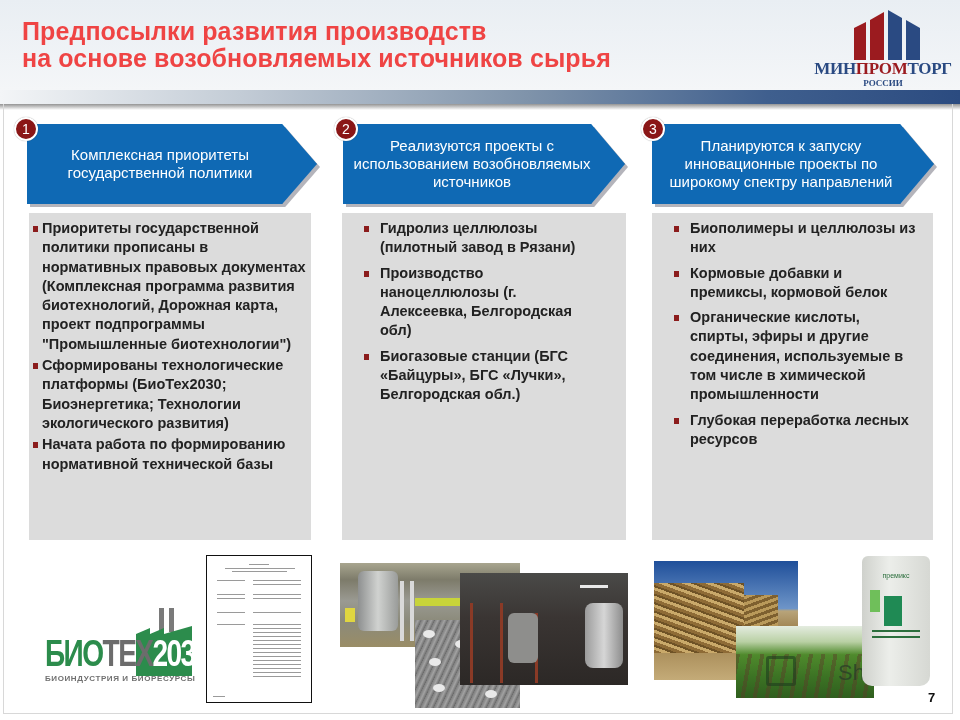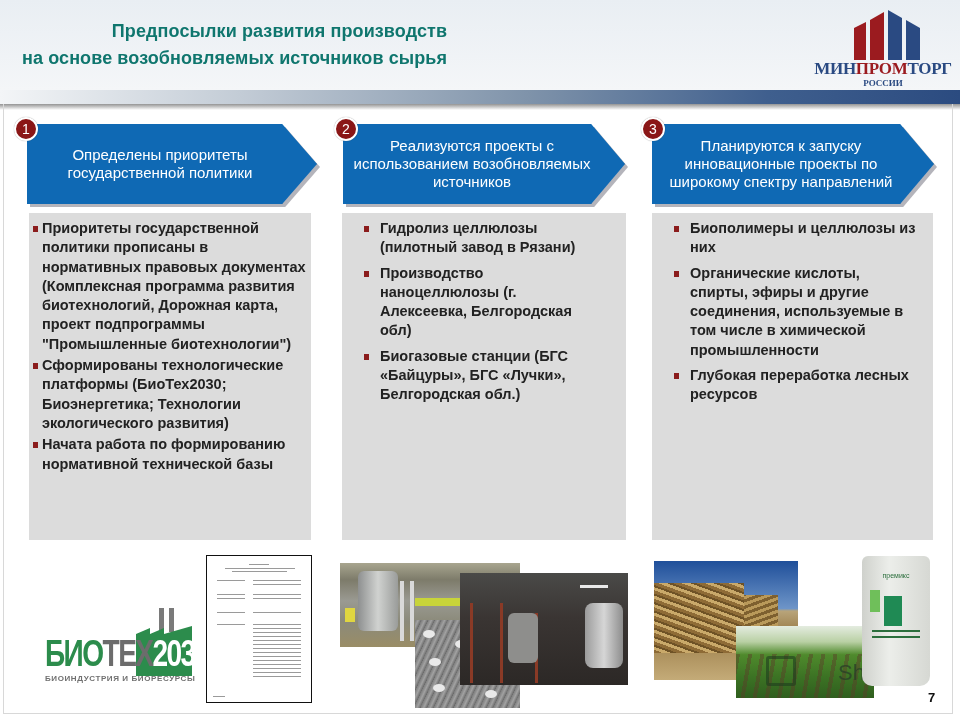--- a/index.html
+++ b/index.html
@@ -8,23 +8,22 @@
     background: #ffffff;
     font-family: "Liberation Sans", "DejaVu Sans", sans-serif;
     position: relative;
   }
   .header {
     position: absolute; left: 0; top: 0; width: 960px; height: 90px;
     background: linear-gradient(180deg, #e9eef3 0%, #f4f6f8 100%);
   }
   .title {
     position: absolute; left: 22px; top: 18px;
-    color: #0f766e; font-weight: bold; font-size: 18px; line-height: 27px;
+    color: #ef4444; font-weight: bold; font-size: 25px; line-height: 27px;
     letter-spacing: 0.1px;
-    text-align: right;
   }
   .band {
     position: absolute; left: 0; top: 90px; width: 960px; height: 14px;
     background: linear-gradient(90deg, #f3f5f7 0%, #c3ccd6 25%, #7f93aa 55%, #3f5f8e 80%, #2b4b80 100%);
   }
   .band-shadow {
     position: absolute; left: 0; top: 104px; width: 960px; height: 6px;
     background: linear-gradient(180deg, rgba(60,60,60,0.55) 0%, rgba(255,255,255,0) 100%);
   }
   .frame {
@@ -118,21 +117,21 @@
   <div class="word"><span>МИН</span><span class="mid">ПРОМ</span><span>ТОРГ</span></div>
   <div class="sub">РОССИИ</div>
 </div>
 
 <div class="band"></div>
 <div class="band-shadow"></div>
 <div class="frame"></div>
 
 <div class="arrow-shadow" style="left:30px; top:127px; width:290px;"></div>
 <div class="arrow" style="left:27px; top:124px; width:290px;">
-  <span>Определены приоритеты государственной политики</span>
+  <span>Комплексная приоритеты государственной политики</span>
 </div>
 <div class="badge" style="left:14px; top:117px;">1</div>
 
 <div class="arrow-shadow" style="left:346px; top:127px; width:282px;"></div>
 <div class="arrow" style="left:343px; top:124px; width:282px;">
   <span>Реализуются проекты с использованием возобновляемых источников</span>
 </div>
 <div class="badge" style="left:334px; top:117px;">2</div>
 
 <div class="arrow-shadow" style="left:655px; top:127px; width:282px;"></div>
@@ -153,21 +152,21 @@
   <ul>
     <li><span class="bullet"></span><span>Гидролиз целлюлозы (пилотный завод в Рязани)</span></li>
     <li><span class="bullet"></span><span>Производство наноцеллюлозы (г. Алексеевка, Белгородская обл)</span></li>
     <li><span class="bullet"></span><span>Биогазовые станции (БГС «Байцуры», БГС «Лучки», Белгородская обл.)</span></li>
   </ul>
 </div>
 
 <div class="panel p3" style="left:652px; width:281px; padding-right:14px;">
   <ul>
     <li><span class="bullet"></span><span>Биополимеры и целлюлозы из них</span></li>
-    <li><span class="bullet"></span></li>
+    <li><span class="bullet"></span><span>Кормовые добавки и премиксы, кормовой белок</span></li>
     <li><span class="bullet"></span><span>Органические кислоты, спирты, эфиры и другие соединения, используемые в том числе в химической промышленности</span></li>
     <li><span class="bullet"></span><span>Глубокая переработка лесных ресурсов</span></li>
   </ul>
 </div>
 
 <div class="biotex">
   <svg style="position:absolute; left:0; top:0;" width="160" height="72" viewBox="0 0 160 72">
     <rect x="117" y="2" width="5" height="24" fill="#7a7a7a"></rect>
     <rect x="127" y="2" width="5" height="24" fill="#7a7a7a"></rect>
     <polygon points="94,70 94,28 108,22 108,28 122,22 122,28 150,20 150,70" fill="#2c8c4c"></polygon>

